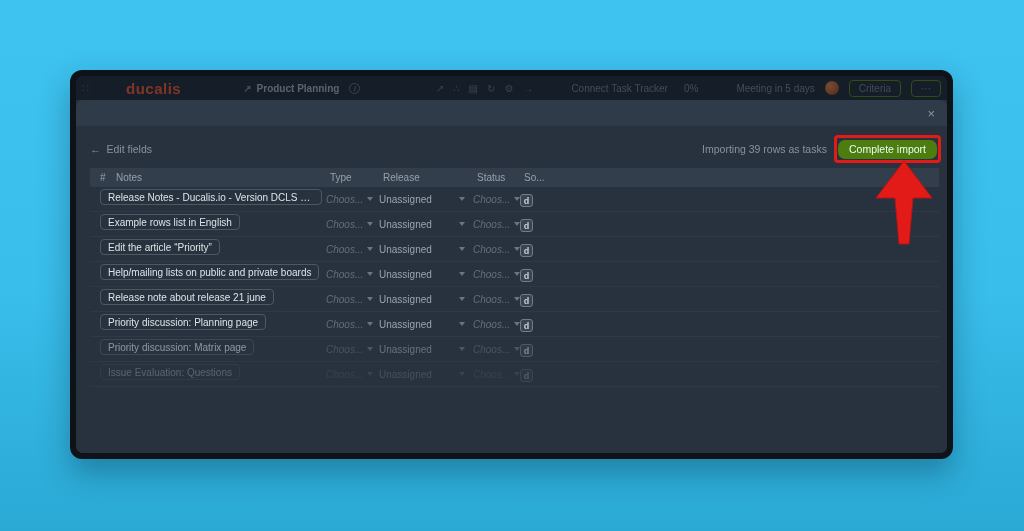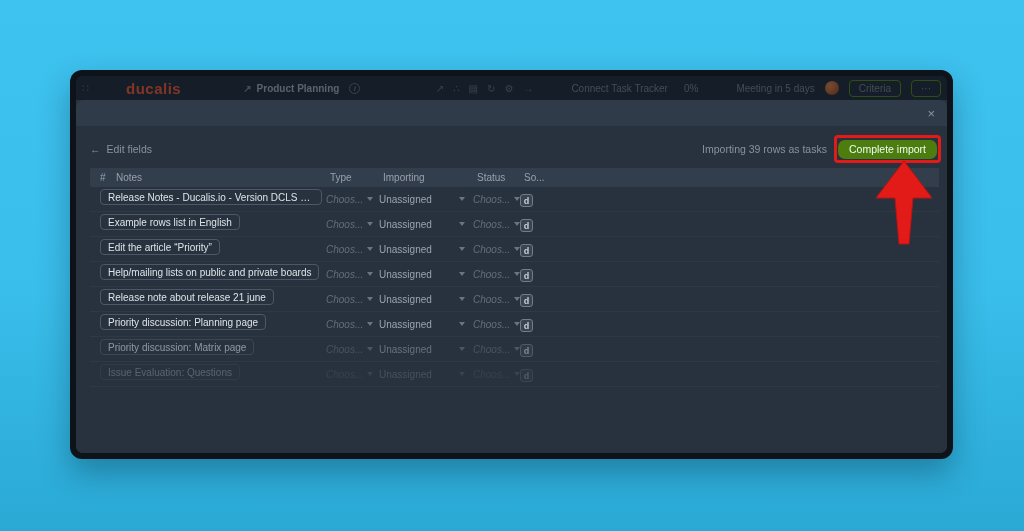--- a/index.html
+++ b/index.html
@@ -158,21 +158,21 @@
               <col class="c-assignee">
                 <col class="c-status">
                 <col class="c-source">
                 <col>
             </colgroup>
             <thead>
               <tr>
                 <th>#</th>
                 <th>Notes</th>
                 <th>Type</th>
-                <th>Importing</th>
+                <th>Release</th>
                 <th>Status</th>
                 <th>So...</th>
                 <th></th>
               </tr>
             </thead>
             <tbody>
   <tr>
     <td colspan="2" style="padding-left:10px;">
       <span class="name-pill">Release Notes - Ducalis.io - Version DCLS Sprint 63</span>
     </td>

